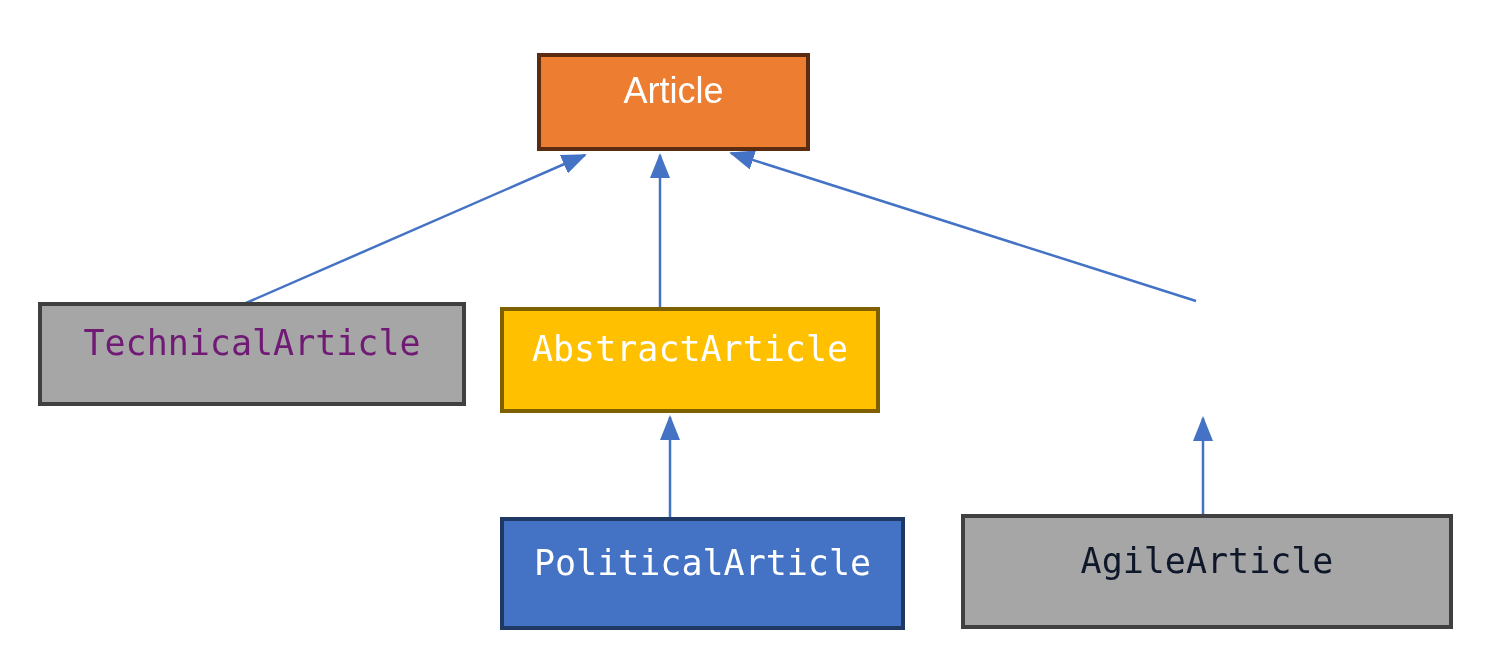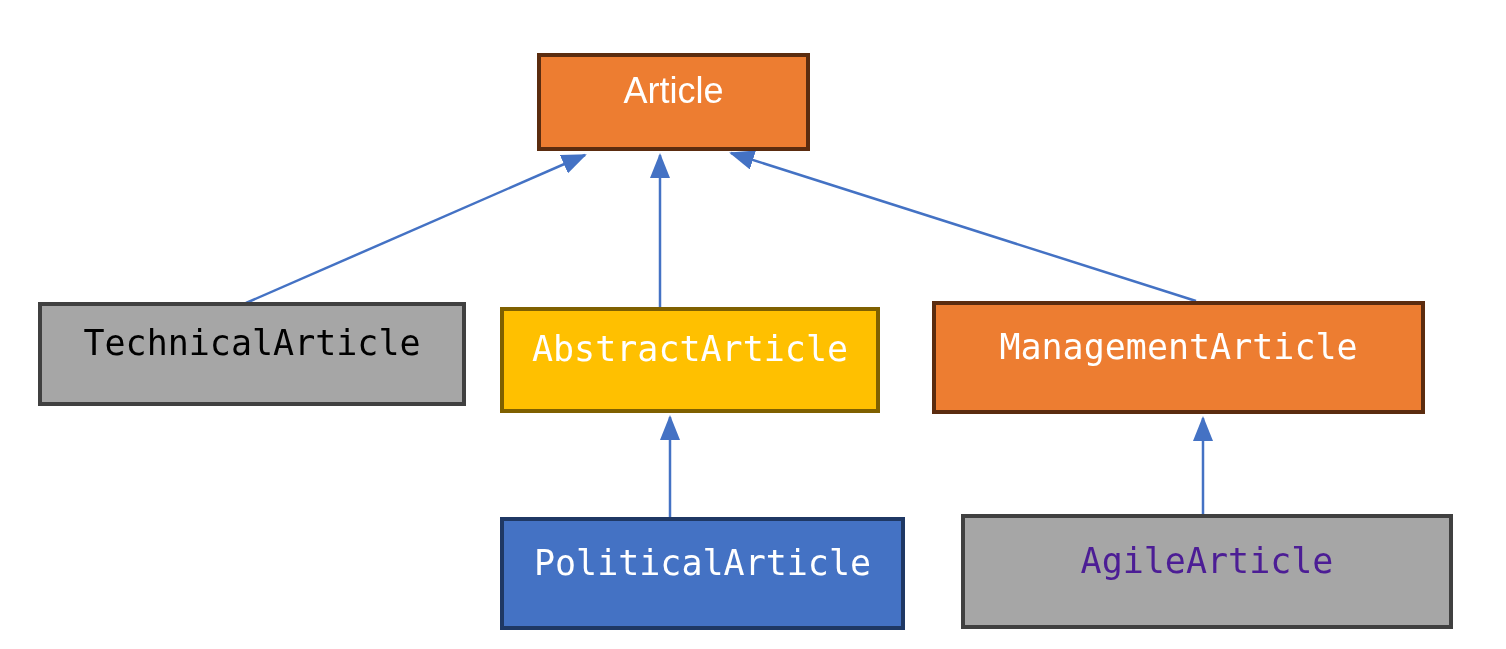--- a/index.html
+++ b/index.html
@@ -72,33 +72,30 @@
 
     <line x1="670" y1="517" x2="670" y2="417" stroke-width="2.5" marker-end="url(#arrowhead)" stroke="#4472C4"></line>
 
     <line x1="1203" y1="516" x2="1203" y2="418" stroke-width="2.5" marker-end="url(#arrowhead)" stroke="#4472C4"></line>
   </svg>
 
   <div class="node sans" id="node-article" style="background-color: rgb(237, 125, 49); border-color: rgb(91, 44, 15); color: rgb(255, 255, 255);">
     <span class="label">Article</span>
   </div>
 
-  <div class="node mono" id="node-technical-article" style="background-color: rgb(166, 166, 166); border-color: rgb(64, 64, 64); color: #000000;">
+  <div class="node mono" id="node-technical-article" style="background-color: rgb(166, 166, 166); border-color: rgb(64, 64, 64); color: #701a75;">
     <span class="label">TechnicalArticle</span>
   </div>
 
   <div class="node mono" id="node-abstract-article" style="background-color: rgb(255, 192, 0); border-color: rgb(127, 96, 0); color: rgb(255, 255, 255); justify-content: center;">
     <span class="label">AbstractArticle</span>
   </div>
 
-  <div class="node mono" id="node-management-article" style="background-color: rgb(237, 125, 49); border-color: rgb(91, 44, 15); color: rgb(255, 255, 255);">
-    <span class="label">ManagementArticle</span>
-  </div>
 
   <div class="node mono" id="node-political-article" style="background-color: rgb(68, 114, 196); border-color: rgb(31, 56, 100); color: rgb(255, 255, 255);">
     <span class="label">PoliticalArticle</span>
   </div>
 
-  <div class="node mono" id="node-agile-article" style="background-color: rgb(166, 166, 166); border-color: rgb(64, 64, 64); color: #4c1d95; justify-content: center;">
+  <div class="node mono" id="node-agile-article" style="background-color: rgb(166, 166, 166); border-color: rgb(64, 64, 64); color: #0f172a; justify-content: center;">
     <span class="label">AgileArticle</span>
   </div>
 
 </div>
 
 </body></html>

